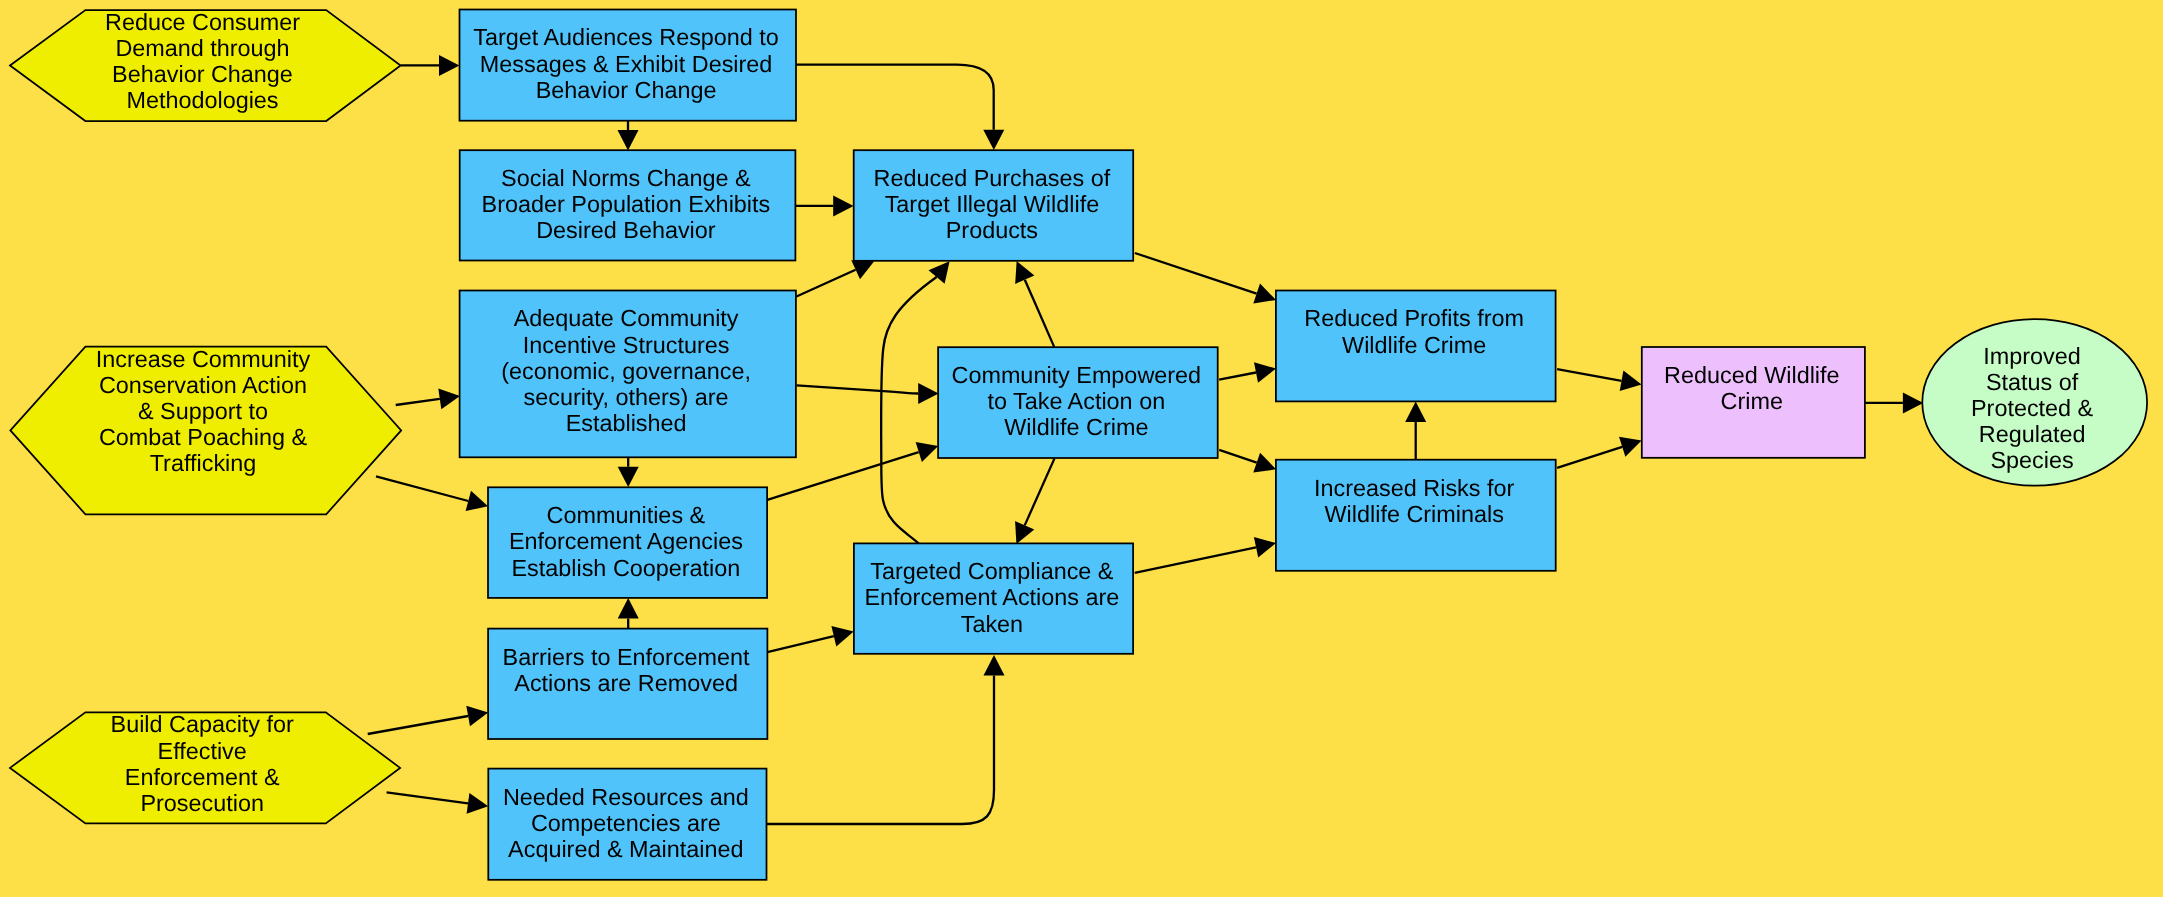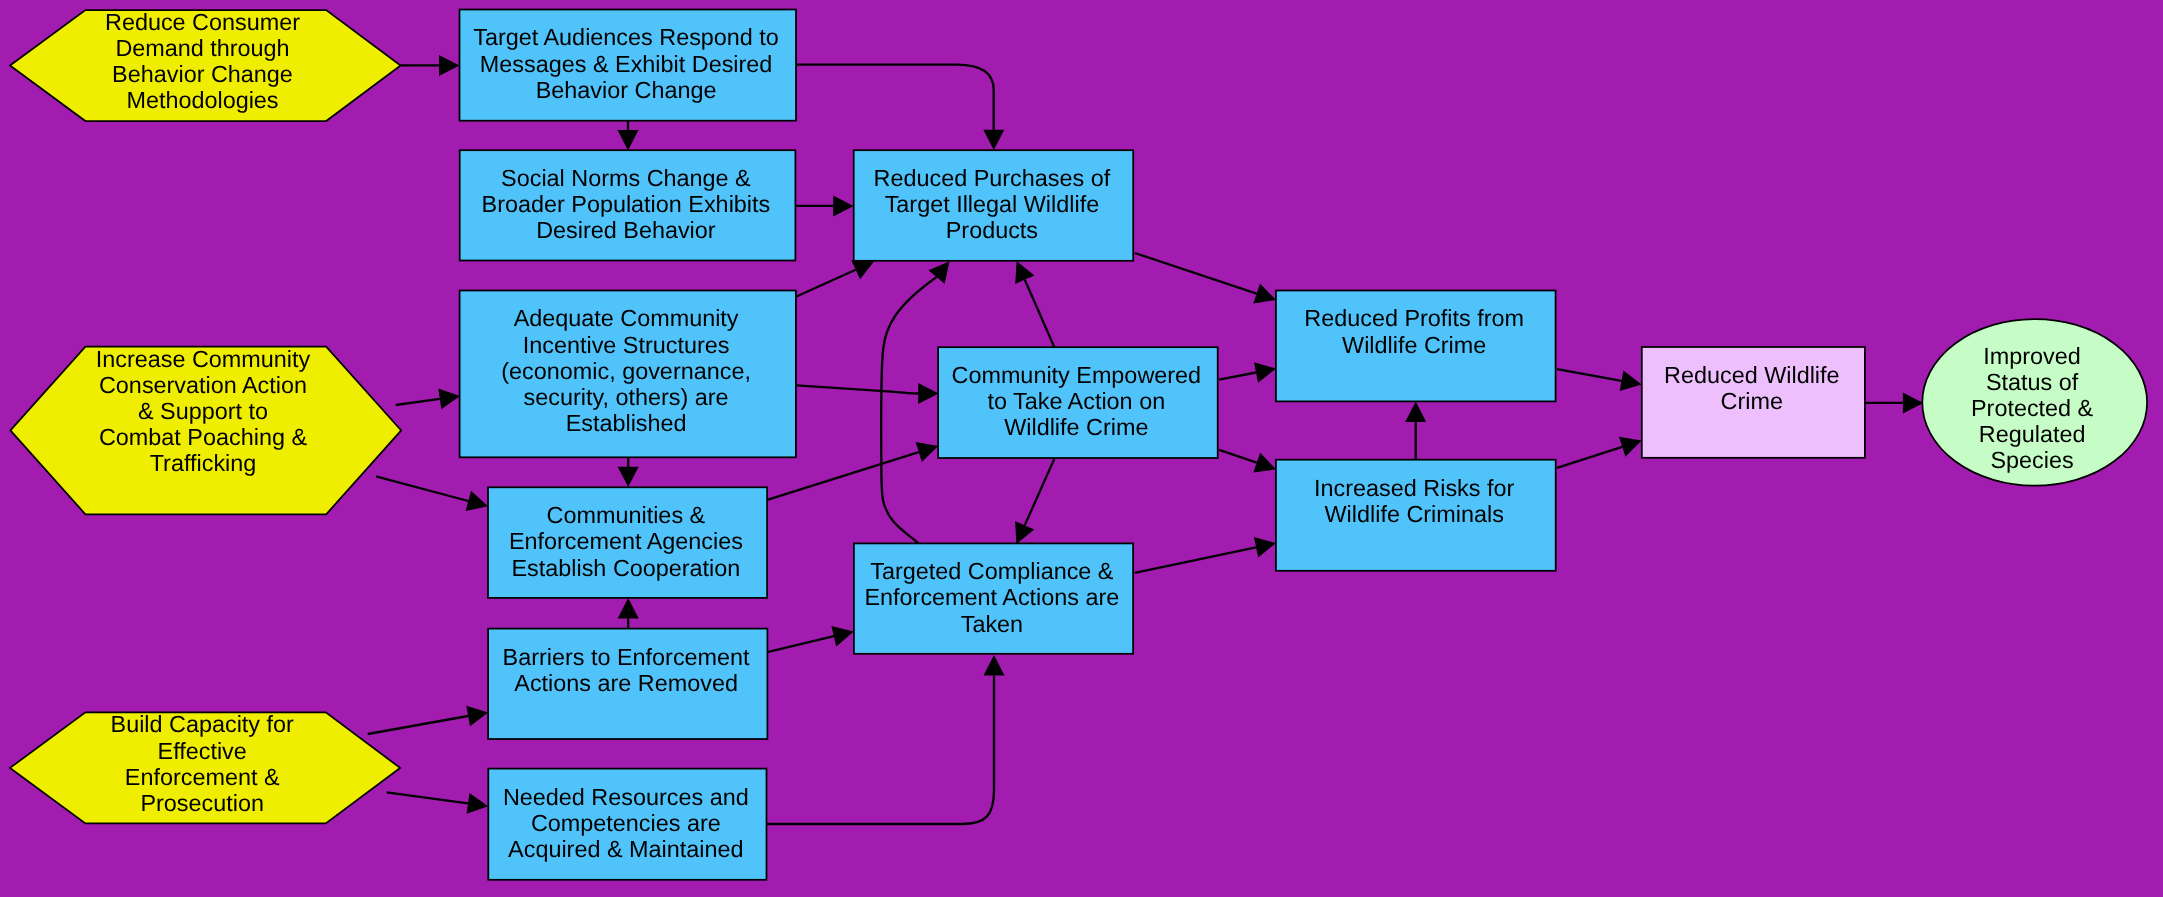--- a/index.html
+++ b/index.html
@@ -1,19 +1,19 @@
 <!DOCTYPE html>
 <html><head>
 <meta charset="utf-8">
 <title>Theory of Change</title>
 <style>
   html,body{margin:0;padding:0;background:#ffffff;}
   body{width:2163px;height:897px;overflow:hidden;
        font-family:"Liberation Sans","DejaVu Sans",sans-serif;}
-  #canvas{position:relative;width:2163px;height:897px;background:#a21caf;}
+  #canvas{position:relative;width:2163px;height:897px;background:#fde047;}
   svg#diagram{position:absolute;left:0;top:0;width:2163px;height:897px;display:block;
               shape-rendering:geometricPrecision;
               transform:translateZ(0);will-change:transform;}
   .shape{stroke:#000000;stroke-width:1.75;}
   .edge{fill:none;stroke:#000000;stroke-width:2.3;stroke-linecap:butt;}
   .ahead{fill:#000000;stroke:none;}
   .lbl{font-family:"Liberation Sans","DejaVu Sans",sans-serif;font-size:23.4px;
        fill:#000000;text-anchor:middle;white-space:pre;
        -webkit-font-smoothing:antialiased;text-rendering:geometricPrecision;
        paint-order:fill;}

